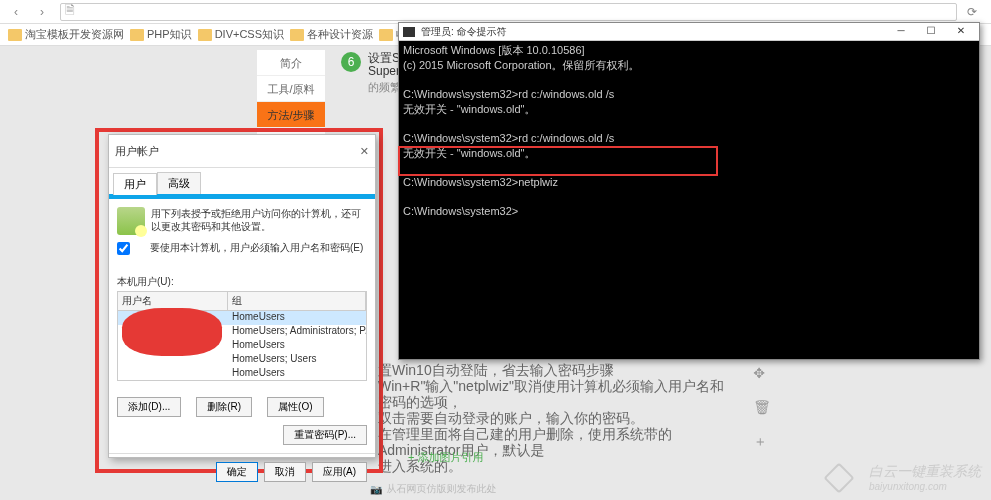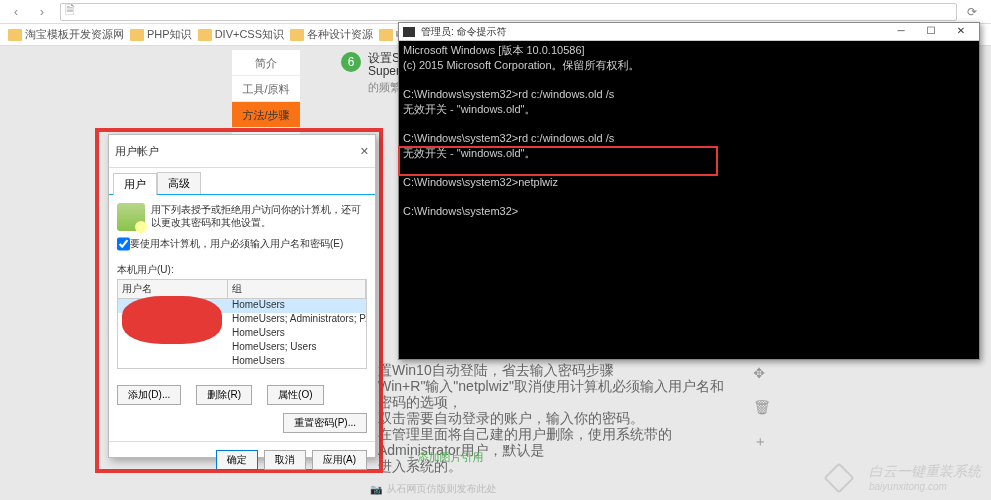--- a/index.html
+++ b/index.html
@@ -5,44 +5,44 @@
 *{margin:0;padding:0;box-sizing:border-box;font-family:"Microsoft YaHei",Arial,sans-serif}
 body{width:991px;height:500px;background:#f0f0f0;overflow:hidden;position:relative;font-size:12px}
 .browser-bar{height:24px;background:#fff;border-bottom:1px solid #ddd;display:flex;align-items:center;padding:0 8px;gap:10px}
 .nav-btn{width:16px;height:16px;color:#888;cursor:pointer;display:flex;align-items:center;justify-content:center}
 .addr{flex:1;height:18px;border:1px solid #ccc;border-radius:2px;padding:0 4px;display:flex;align-items:center;color:#999}
 .reload{width:16px;color:#888}
 .bookmarks{height:22px;background:#fff;border-bottom:1px solid #ddd;display:flex;align-items:center;padding:0 8px;gap:6px;font-size:11px;color:#555}
 .bm{display:flex;align-items:center;gap:3px;cursor:pointer}
 .bm-ico{width:14px;height:12px;background:#f4c869;border-radius:1px}
 .page-bg{position:absolute;top:46px;left:0;right:0;bottom:0;background:#e8e8e8}
-.sidebar{position:absolute;left:232px;top:50px;width:68px;background:#fff}
+.sidebar{position:absolute;left:257px;top:50px;width:68px;background:#fff}
 .side-item{height:26px;line-height:26px;text-align:center;color:#666;font-size:11px;border-bottom:1px solid #eee}
 .side-item.active{background:#f97316;color:#333}
 .step-num{position:absolute;left:341px;top:52px;width:20px;height:20px;background:#4caf50;color:#fff;border-radius:50%;text-align:center;line-height:20px;font-size:12px}
 .step-title{position:absolute;left:368px;top:50px;color:#333;font-size:12px}
 .step-sub{position:absolute;left:368px;top:66px;color:#888;font-size:11px}
 .add-ref{position:absolute;left:408px;color:#4caf50;font-size:11px}
 .content-block{position:absolute;left:378px;width:350px;color:#666;font-size:14px;line-height:16px}
 .action-icons{position:absolute;right:220px;display:flex;flex-direction:column;gap:18px;color:#999;font-size:14px}
 .footer-note{position:absolute;left:370px;bottom:4px;color:#bbb;font-size:10px;display:flex;align-items:center;gap:4px}
 .watermark{position:absolute;right:10px;bottom:8px;color:#ccc;font-size:14px;font-style:italic;display:flex;align-items:center;gap:19px}
 .wm-ico{width:22px;height:22px;border:2px solid #ccc;border-radius:3px;transform:rotate(45deg)}
 .red-box{position:absolute;left:95px;top:128px;width:288px;height:345px;border:4px solid #e53935;z-index:5}
 .dialog{position:absolute;left:108px;top:134px;width:268px;height:324px;background:#fff;border:1px solid #bbb;box-shadow:3px 3px 8px rgba(0,0,0,.3);z-index:6}
 .dlg-title{height:22px;background:#fff;border-bottom:1px solid #ddd;display:flex;align-items:center;padding:16px 6px;font-size:11px;color:#333;justify-content:space-between}
 .dlg-close{cursor:pointer;color:#666}
-.tabs{display:flex;padding:4px 4px 0 4px;border-bottom:1px solid #0ea5e9;gap:0}
+.tabs{display:flex;padding:4px 4px 0 4px;border-bottom:5px solid #0ea5e9;gap:0}
 .tab{padding:3px 10px;font-size:11px;border:1px solid #ccc;border-bottom:none;background:#f5f5f5;cursor:pointer}
 .tab.active{background:#fff;position:relative;top:1px}
 .dlg-body{padding:8px;font-size:11px;color:#333}
 .desc-row{display:flex;gap:6px;align-items:flex-start;margin-bottom:6px}
 .usr-ico{width:28px;height:28px;flex-shrink:0;background:linear-gradient(#b8d68a,#8bc34a);border-radius:3px;position:relative}
 .usr-ico::after{content:"";position:absolute;width:12px;height:12px;background:#ff9;border-radius:50%;right:-2px;bottom:-2px}
-.chk-row{display:flex;gap:0;margin-bottom:12px}
+.chk-row{display:flex;align-items:center;gap:20px;margin-bottom:20px}
 .table-wrap{border:1px solid #ccc;height:90px;overflow:hidden;position:relative}
 .tbl-head{display:flex;background:#f5f5f5;border-bottom:1px solid #ccc;font-size:10px}
 .th{padding:2px 4px;border-right:1px solid #ccc}
 .th1{width:110px}.th2{flex:1}
 .tbl-body{font-size:10px}
 .tr{display:flex;height:14px}
 .td1{width:110px;padding:0 4px}.td2{flex:1;padding:0 4px;white-space:nowrap;overflow:hidden}
 .tr.sel{background:#cde8ff}
 .scribble{position:absolute;background:#e53935;border-radius:40%}
 .btn-row{display:flex;gap:15px;justify-content:flex-start;margin-top:16px}

